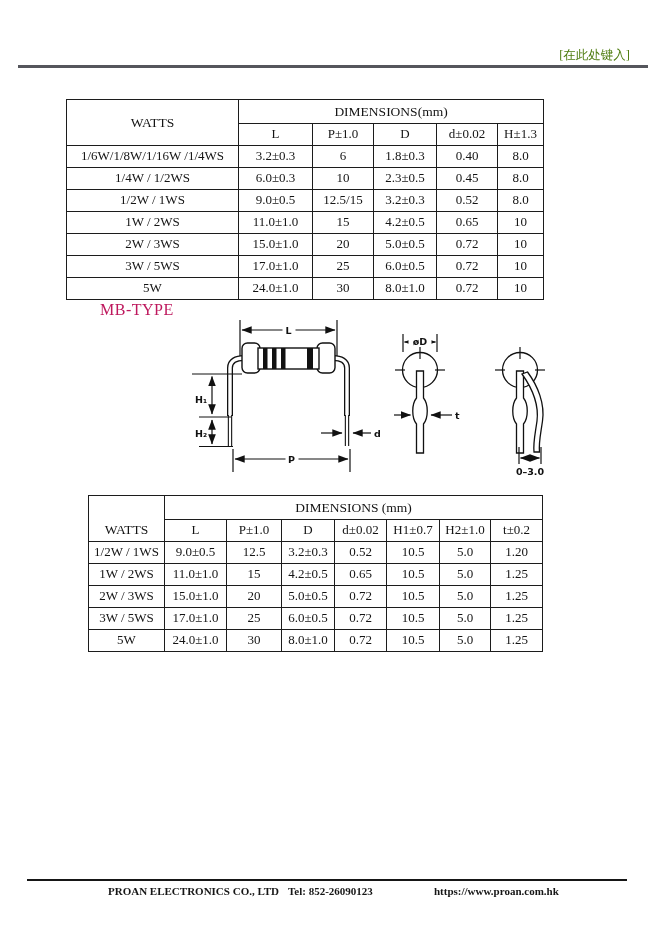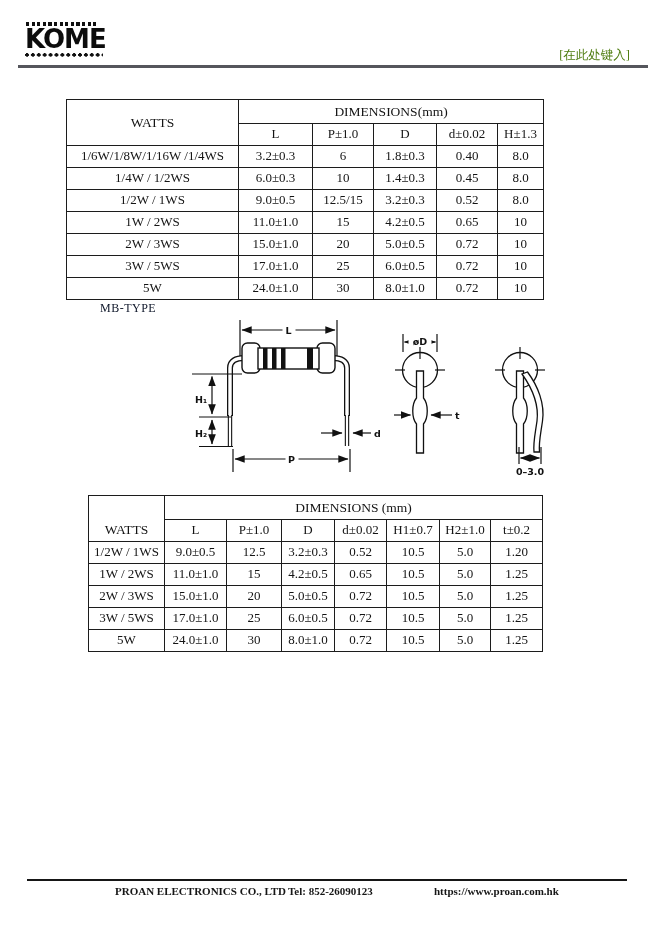--- a/index.html
+++ b/index.html
@@ -23,42 +23,37 @@
   .dims-table{position:absolute;border-collapse:collapse;table-layout:fixed;
     font-size:13px;color:#141414;background:#fff;}
   .dims-table td{border:1px solid #1c1c1c;text-align:center;vertical-align:middle;
     padding:0 1px;height:21px;line-height:1.12;overflow:hidden;white-space:nowrap;}
   .dims-table thead tr.group-row td{height:23px;font-size:13.5px;}
   .dims-table thead tr.cols-row td{height:21px;}
   td.corner-bottom{vertical-align:bottom;padding-bottom:4px;}
   #table1{left:66px;top:99px;width:477px;}
   #table2{left:88px;top:495px;width:454px;}
 
-  .mb-type{position:absolute;left:100px;top:301px;font-size:12px;letter-spacing:.5px;color:#0f172a;}
+  .mb-type{position:absolute;left:100px;top:301px;font-size:16px;letter-spacing:.5px;color:#be185d;}
 
   
   .diagram{position:absolute;left:0;top:312px;}
   .diagram text{font-family:"DejaVu Sans",sans-serif;font-weight:bold;font-size:9.5px;
     fill:#111;stroke:none;}
 
   
   .footer-rule{position:absolute;left:27px;top:879px;width:600px;height:1.5px;background:#161616;}
   .footer-text{position:absolute;top:885px;font-size:11px;font-weight:600;color:#161616;}
-  .f-company{left:115px;} .f-tel{left:288px;} .f-url{left:434px;}
+  .f-company{left:108px;} .f-tel{left:288px;} .f-url{left:434px;}
 </style>
 </head>
 <body>
 
 <div class="page">
 
-  <div class="logo">
-    <div class="logo-dots-top"></div>
-    <div class="logo-text">KOME</div>
-    <div class="logo-dots-bottom"></div>
-  </div>
   <div class="typed">[在此处键入]</div>
   <div class="header-rule"></div>
 
   <table id="table1" class="dims-table">
       <colgroup>
         <col style="width: 172px;">
         <col style="width: 74px;">
         <col style="width: 61px;">
         <col style="width: 63px;">
         <col style="width: 61px;">
@@ -83,21 +78,21 @@
           <td>3.2±0.3</td>
           <td>6</td>
           <td>1.8±0.3</td>
           <td>0.40</td>
           <td>8.0</td>
         </tr>
         <tr>
           <td>1/4W / 1/2WS</td>
           <td>6.0±0.3</td>
           <td>10</td>
-          <td>1.4±0.3</td>
+          <td>2.3±0.5</td>
           <td>0.45</td>
           <td>8.0</td>
         </tr>
         <tr>
           <td>1/2W / 1WS</td>
           <td>9.0±0.5</td>
           <td>12.5/15</td>
           <td>3.2±0.3</td>
           <td>0.52</td>
           <td>8.0</td>

